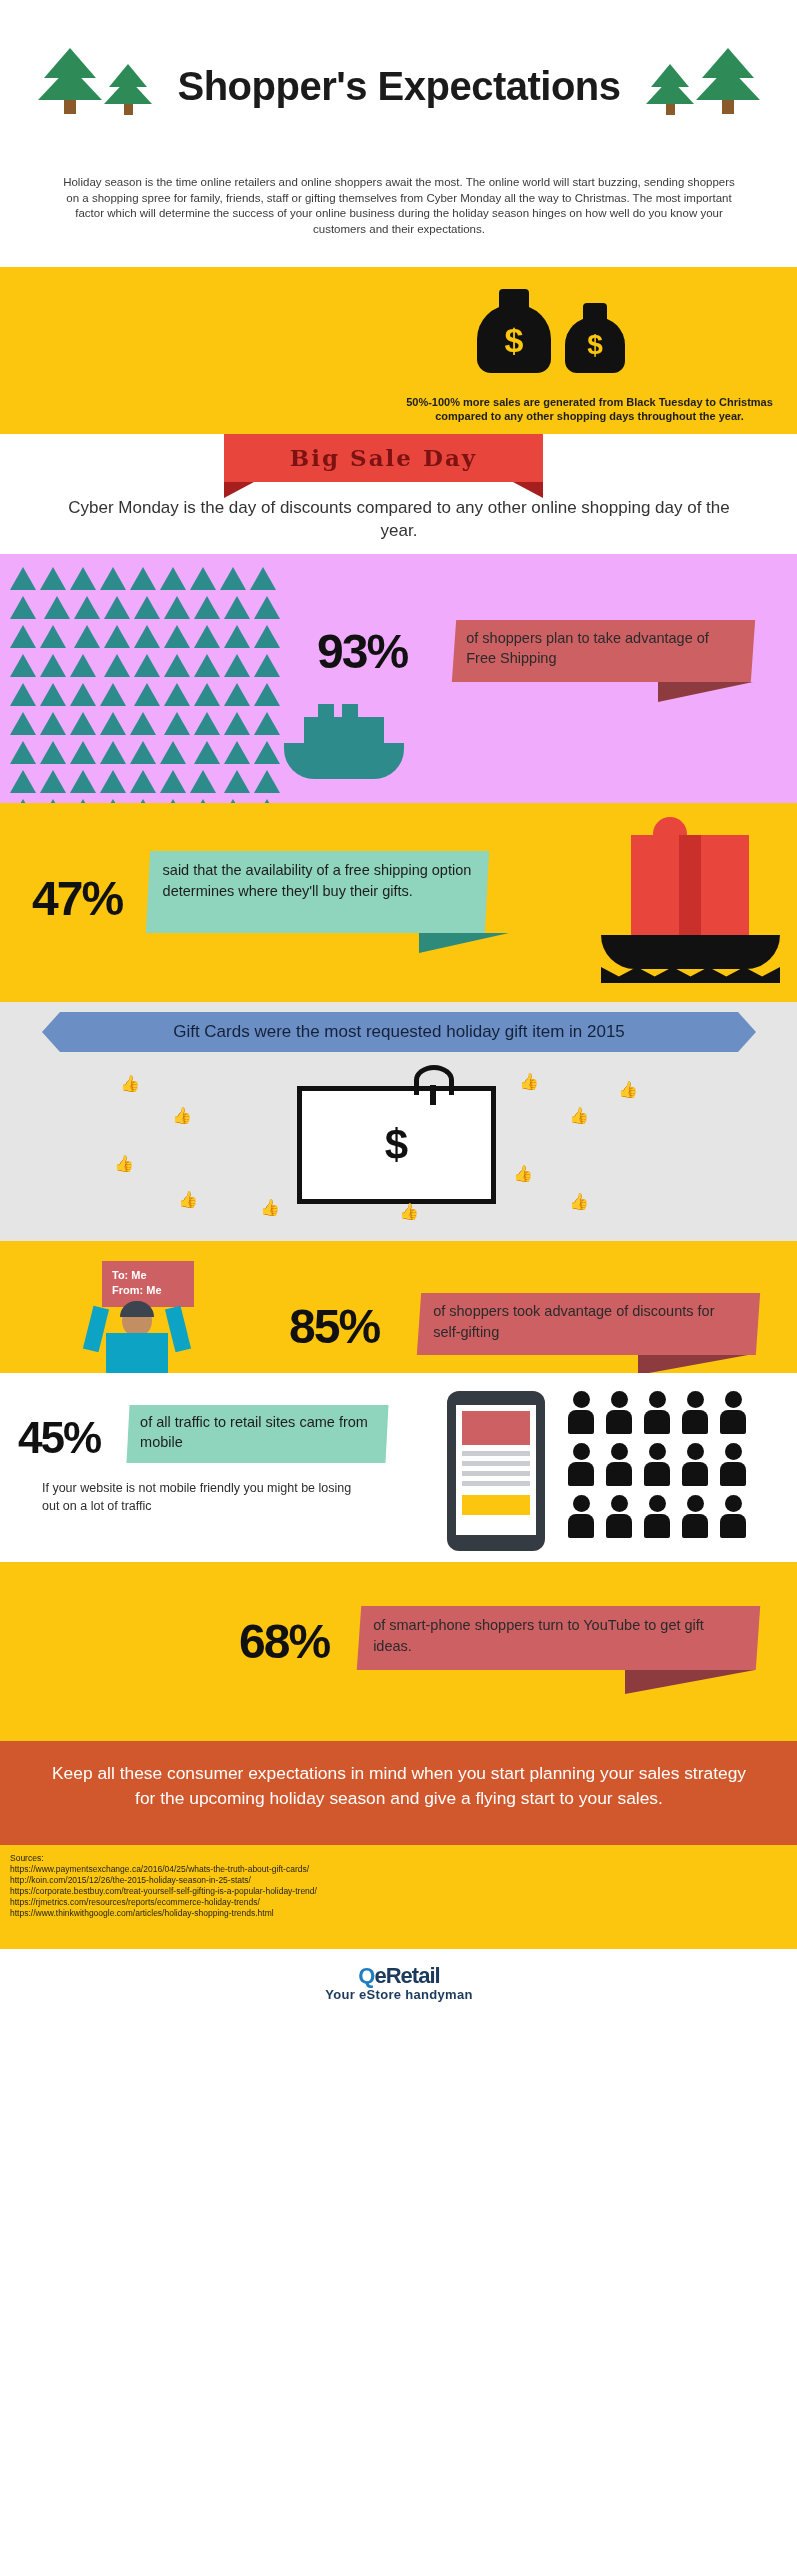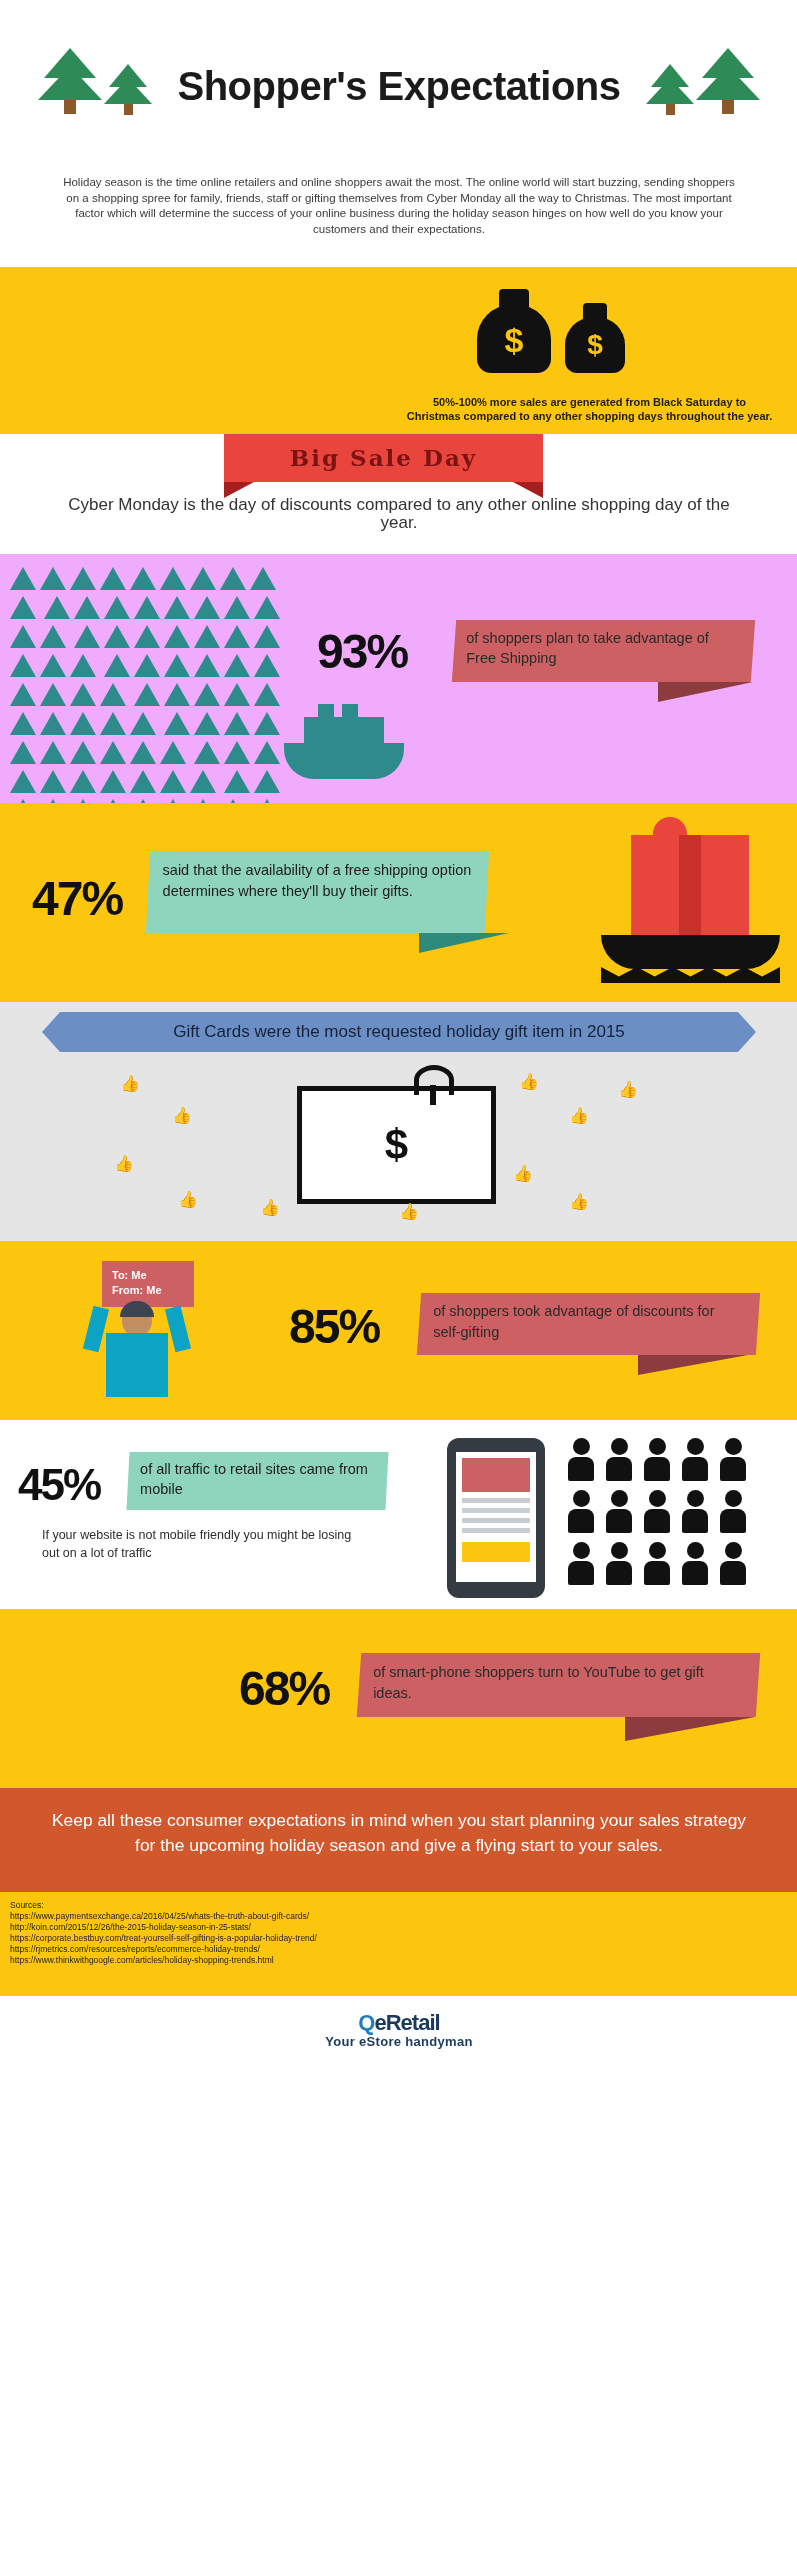--- a/index.html
+++ b/index.html
@@ -62,21 +62,21 @@
   }
   #bigsale-banner .tail{ position:absolute; top:48px; width:0;height:0; }
   #bigsale-banner .tail.l{ left:0; border-left:30px solid #A71E1E; border-bottom:16px solid transparent;}
   #bigsale-banner .tail.r{ right:0; border-right:30px solid #A71E1E; border-bottom:16px solid transparent;}
   #bigsale-text{
     font-family:"DejaVu Serif", serif; font-weight:bold; font-size:23px; color:#7d1212;
     line-height:48px; text-align:center; letter-spacing:2px;
   }
   #cyber-text{
     position:absolute; top:62px; left:60px; width:678px; text-align:center;
-    font-size:17px; line-height:18px; color:#333;
+    font-size:17px; line-height:23px; color:#333;
   }
 
   
   #sec-93 { height:249px; background:#f0abfc; }
   #trees-grid{ position:absolute; left:8px; top:12px; width:299px; }
   .minitree{ width:0;height:0;border-left:13px solid transparent;border-right:13px solid transparent;border-bottom:23px solid #2E8B8B; display:inline-block; margin:1px 2px; }
   .minitree.sal{ border-bottom-color:#E8795A; }
   #ship-icon{ position:absolute; left:284px; top:150px; width:120px; height:75px; }
   #pct93{
     position:absolute; left:317px; top:70px; font-size:48px; font-weight:bold;
@@ -106,21 +106,21 @@
       border-top:20px solid transparent;border-bottom:20px solid transparent;border-right:18px solid #6B8FC4;}
   #gc-banner:after{ content:""; position:absolute; right:-18px; top:0; width:0;height:0;
       border-top:20px solid transparent;border-bottom:20px solid transparent;border-left:18px solid #6B8FC4;}
   #gc-text{ line-height:40px; text-align:center; font-size:17px; color:#15213a; }
   #gc-art{ position:absolute; left:100px; top:60px; width:598px; height:174px; }
   .thumb{ position:absolute; width:36px; height:34px; }
   #gcard{ position:absolute; left:197px; top:24px; width:199px; height:118px; border:5px solid #111; background:#fff; }
   #gcard .dollar{ position:absolute; left:0; right:0; top:30px; text-align:center; font-size:42px; font-weight:bold; color:#111; }
 
   
-  #sec-85 { height:179px; }
+  #sec-85 { height:132px; }
   #selfie{ position:absolute; left:40px; top:12px; width:189px; height:160px; }
   #sign{ position:absolute; left:62px; top:8px; width:92px; height:46px; background:#CD6063; }
   #sign .l{ font-size:11px; color:#fff; line-height:15px; padding:7px 0 0 10px; font-weight:bold; }
   #pct85{ position:absolute; left:289px; top:58px; font-size:48px; font-weight:bold; color:#111; letter-spacing:-2px; }
   #box85{ position:absolute; left:419px; top:52px; width:339px; height:62px; background:#CD6063; transform:skewX(-4deg); }
   #box85 .inner{ transform:skewX(4deg); padding:8px 14px; font-size:14.5px; line-height:21px; color:#2a2a2a; }
   #tail85{ position:absolute; left:638px; top:114px; width:0;height:0;
            border-left:110px solid #8E3B40; border-bottom:20px solid transparent; }
 
   
@@ -203,21 +203,21 @@
 
     <div class="bag" style="left:8px; top:22px; width:74px; height:68px; border-radius:34px 34px 14px 14px;"></div>
     <div class="bag" style="left:30px; top:6px; width:30px; height:20px; border-radius:4px 4px 0 0;"></div>
     <div style="position:absolute;left:30px;top:40px;width:30px;height:34px;color:#FCC60E;font-size:34px;font-weight:bold;line-height:34px;text-align:center;">$</div>
 
     <div class="bag" style="left:96px; top:34px; width:60px; height:56px; border-radius:28px 28px 12px 12px;"></div>
     <div class="bag" style="left:114px; top:20px; width:24px; height:18px; border-radius:4px 4px 0 0;"></div>
     <div style="position:absolute;left:111px;top:48px;width:30px;height:30px;color:#FCC60E;font-size:28px;font-weight:bold;line-height:28px;text-align:center;">$</div>
   </div>
 
-  <div id="bigdeal-stat">50%-100% more sales are generated from Black Saturday to Christmas compared to any other shopping days throughout the year.</div>
+  <div id="bigdeal-stat">50%-100% more sales are generated from Black Tuesday to Christmas compared to any other shopping days throughout the year.</div>
 </div>
 
 <div id="sec-bigsale" class="band white">
   <div id="bigsale-banner">
     <div id="bigsale-text">Big Sale Day</div>
     <div class="tail l"></div>
     <div class="tail r"></div>
   </div>
   <div id="cyber-text">Cyber Monday is the day of discounts compared to any other online shopping day of the year.</div>
 </div>

